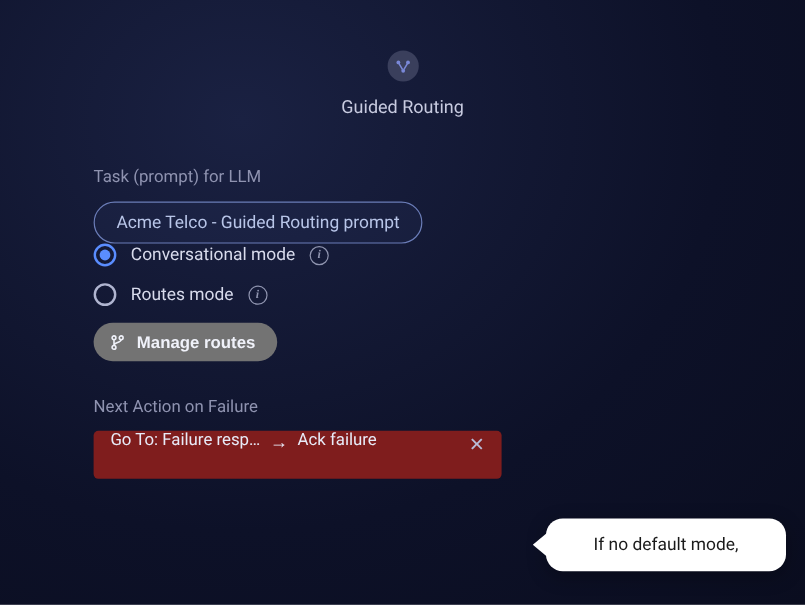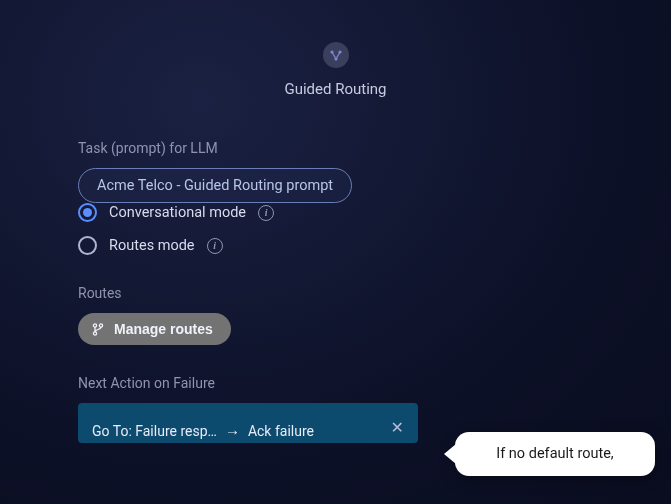--- a/index.html
+++ b/index.html
@@ -112,25 +112,25 @@
     font-size: 14px;
     font-weight: 600;
     color: #f0f2fa;
     cursor: pointer;
   }
   .failure-label {
     margin-top: 30px;
   }
   .failure-select {
     display: flex;
-    align-items: flex-end;
-    background: #0c4a6e;
+    align-items: flex-start;
+    background: #7f1d1d;
     border-radius: 4px;
     height: 40px;
-    padding: 0 10px 4px 14px;
+    padding: 0 10px 16px 14px;
     width: 340px;
     cursor: pointer;
     gap: 8px;
   }
   .failure-goto {
     color: #e8ebf8;
     font-size: 14px;
     white-space: nowrap;
     overflow: hidden;
     text-overflow: ellipsis;
@@ -204,35 +204,34 @@
     <span class="radio-label">Conversational mode</span>
     <span class="info-icon">i</span>
   </div>
 
   <div class="radio-row">
     <div class="radio"></div>
     <span class="radio-label">Routes mode</span>
     <span class="info-icon">i</span>
   </div>
 
-  <div class="label routes-label">Routes</div>
   <button class="manage-btn">
     <svg width="12" height="13" viewBox="0 0 12 13">
       <circle cx="3" cy="2.5" r="1.6" fill="none" stroke="#f0f2fa" stroke-width="1.3"></circle>
       <circle cx="9" cy="2.5" r="1.6" fill="none" stroke="#f0f2fa" stroke-width="1.3"></circle>
       <circle cx="3" cy="10.5" r="1.6" fill="none" stroke="#f0f2fa" stroke-width="1.3"></circle>
       <path d="M3 4 L3 9 M9 4 C9 7 3 6 3 9" stroke="#f0f2fa" stroke-width="1.3" fill="none"></path>
     </svg>
     <span>Manage routes</span>
   </button>
 
   <div class="label failure-label">Next Action on Failure</div>
   <div class="failure-select">
     <span class="failure-goto">Go To: Failure resp…</span>
     <span class="arrow">→</span>
     <span class="failure-ack">Ack failure</span>
     <span class="close-x">✕</span>
   </div>
 </div>
 
 <div class="tooltip">
-  <span>If no default route,</span><br>
+  <span>If no default mode,</span><br>
 </div>
 
 </body></html>

